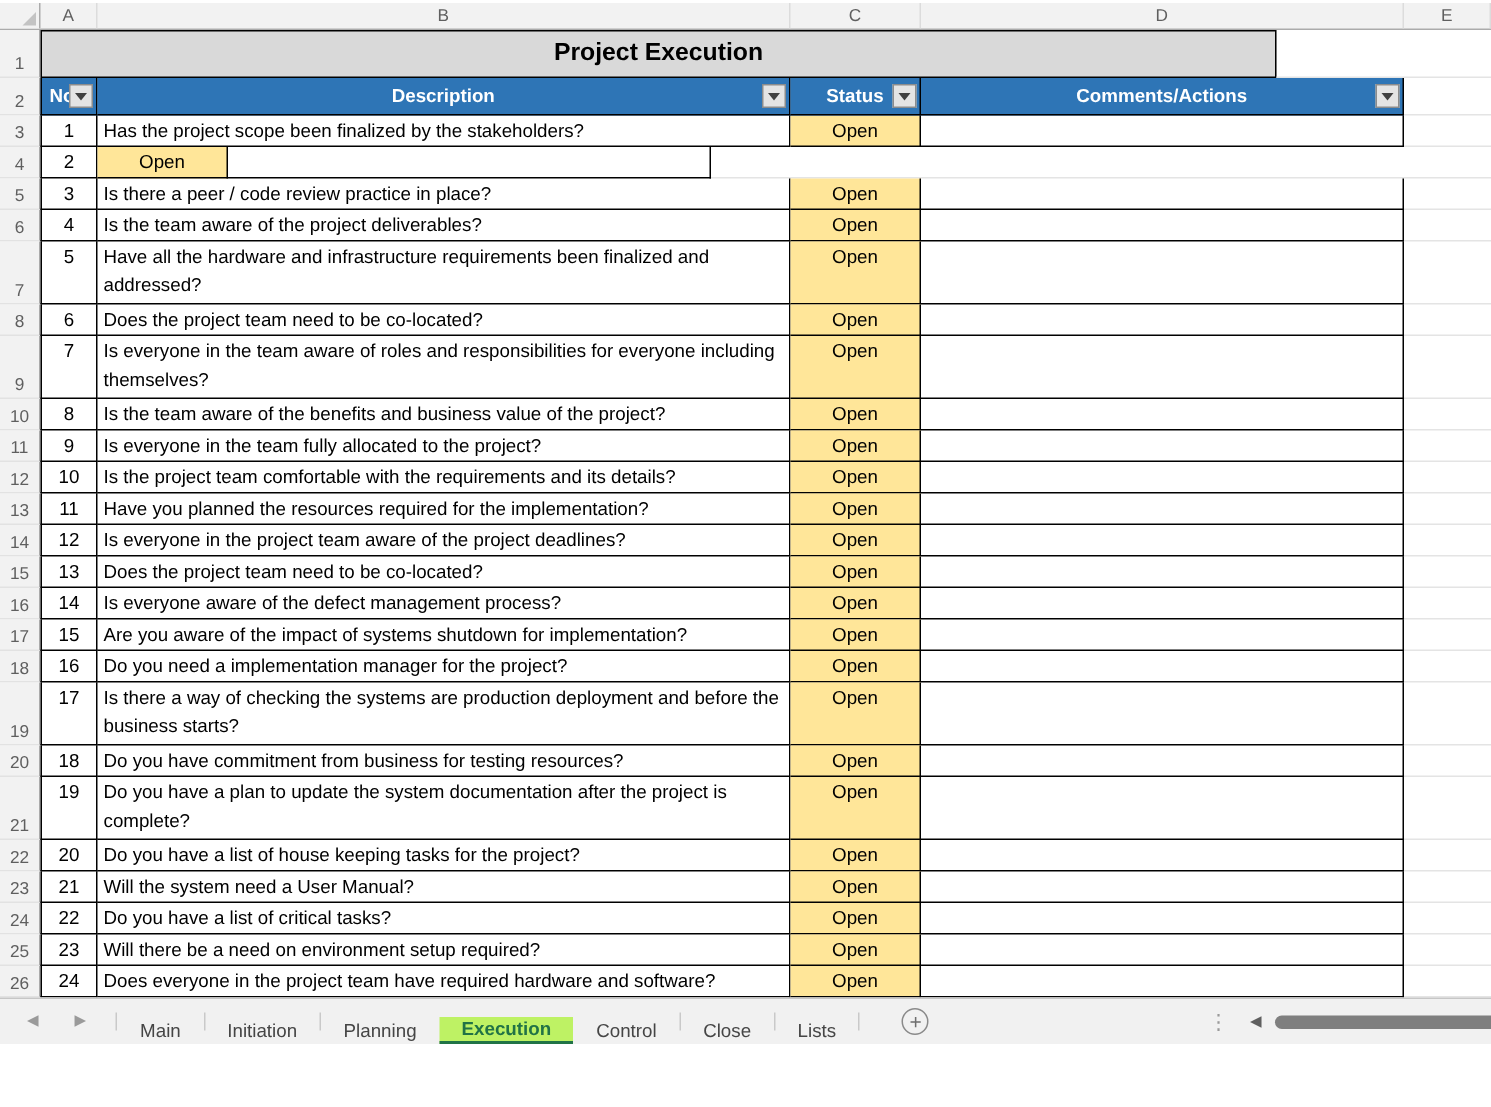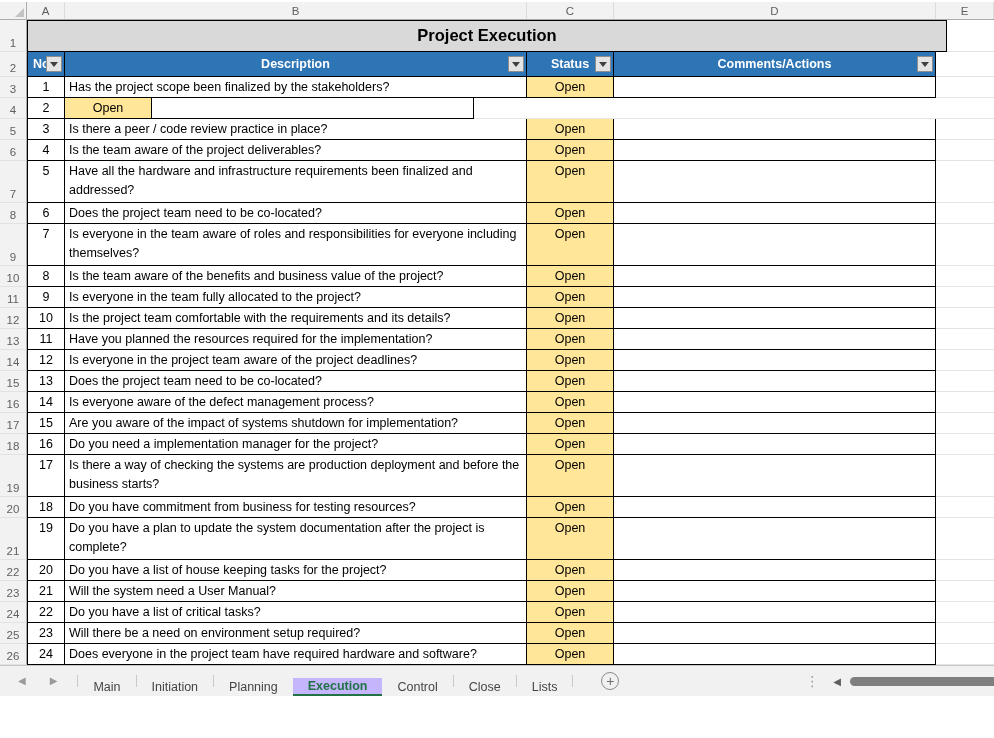--- a/index.html
+++ b/index.html
@@ -16,21 +16,21 @@
   .colhead { color:#5F5F5F; font-size:11.5px; display:flex; align-items:center; justify-content:center;
     border-right:1px solid #DCDCDC; }
   .w-a{width:38px} .w-b{width:462px} .w-c{width:87px} .w-d{width:322px} .w-e{flex:1}
   
   .srow { display:flex; }
   .r21{height:21px} .r25{height:25px} .r32{height:32px} .r42{height:42px}
   .gutter { width:27px; background:#F2F2F2; border-right:1px solid #ABABAB; border-bottom:1px solid #E2E2E2;
     color:#5F5F5F; font-size:11.5px; display:flex; align-items:flex-end; justify-content:center; padding-bottom:2px; }
   .ecol { flex:1; border-bottom:1px solid #E4E4E4; }
   
-  .title-cell { width:920px; background:#D9D9D9; border:1px solid #000;
+  .title-cell { width:824px; background:#D9D9D9; border:1px solid #000;
     font-size:16.5px; font-weight:bold; color:#000; text-align:center; line-height:29px; }
   
   .hcell { background:#2E75B6; color:#fff; font-weight:bold; font-size:12.5px;
     border-right:1px solid #000; border-bottom:1px solid #000; position:relative;
     display:flex; align-items:center; justify-content:center; }
   .hcell.first { border-left:1px solid #000; justify-content:flex-start; padding-left:5px; }
   .ddbtn { position:absolute; right:2px; top:50%; transform:translateY(-50%);
     width:16px; height:16px; background:#E4E4E4; border:1px solid #8C8C8C;
     display:flex; align-items:center; justify-content:center; }
   .ddbtn::after { content:""; border-left:4px solid transparent; border-right:4px solid transparent;
@@ -44,21 +44,21 @@
   .c-comments { width:322px; }
   
   .eseg { border-right:1px solid #E4E4E4; border-bottom:1px solid #E4E4E4; }
   
   .tabbar { height:31px; background:#F1F1F1; border-top:1px solid #C6C6C6;
     display:flex; align-items:stretch; position:relative; }
   .nav { display:flex; align-items:center; padding:0 20px 0 18px; gap:24px; }
   .navbtn { color:#9A9A9A; font-size:10px; line-height:1; }
   .tabsep { width:1px; background:#C9C9C9; margin:9px 0; }
   .tab { display:flex; align-items:center; padding:0 15px; font-size:12.5px; color:#454545; white-space:nowrap;margin-top:12px; }
-  .tab.active { background:#c4b5fd; color:#217346; font-weight:bold; border-bottom:2px solid #217346; }
+  .tab.active { background:#bef264; color:#217346; font-weight:bold; border-bottom:2px solid #217346; }
   .newsheet { width:18px; height:18px; border:1px solid #8A8A8A; border-radius:50%;
     color:#6E6E6E; font-size:14px; line-height:1; display:flex; align-items:center; justify-content:center;
     align-self:center; margin-left:28px; }
   .scrollzone { position:absolute; right:0; top:0; height:100%; display:flex; align-items:center; }
   .dots { color:#9A9A9A; font-size:14px; margin-right:14px; letter-spacing:0; }
   .scroll-arrow { color:#5F5F5F; font-size:10px; margin-right:9px; }
   .scroll-thumb { width:144px; height:9px; background:#7F7F7F; border-radius:5px 0 0 5px; }
 </style>
 </head>
 <body>

